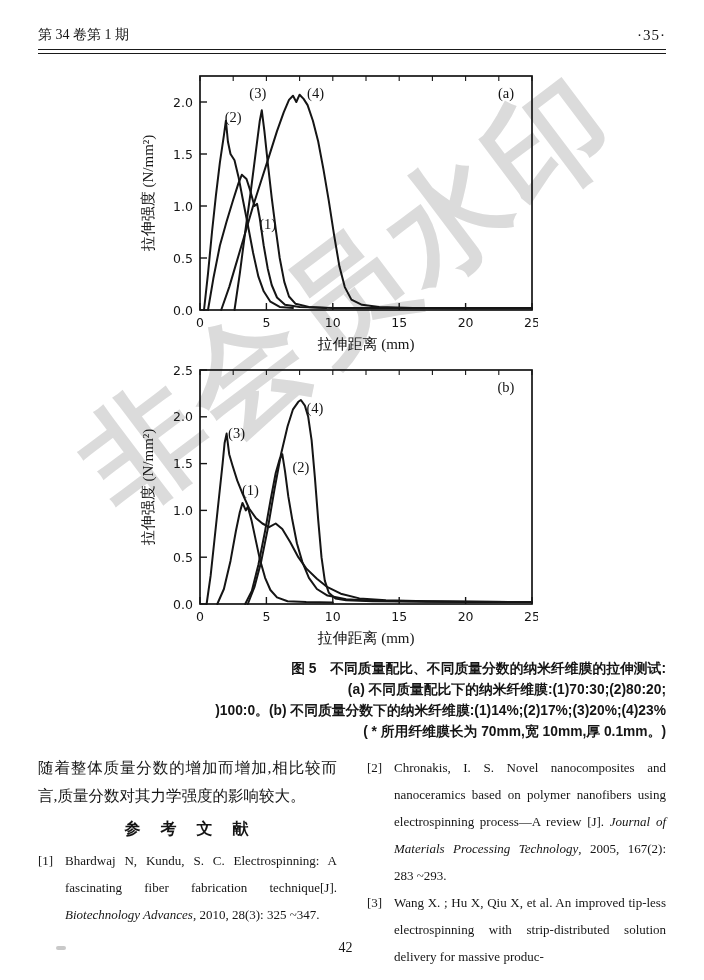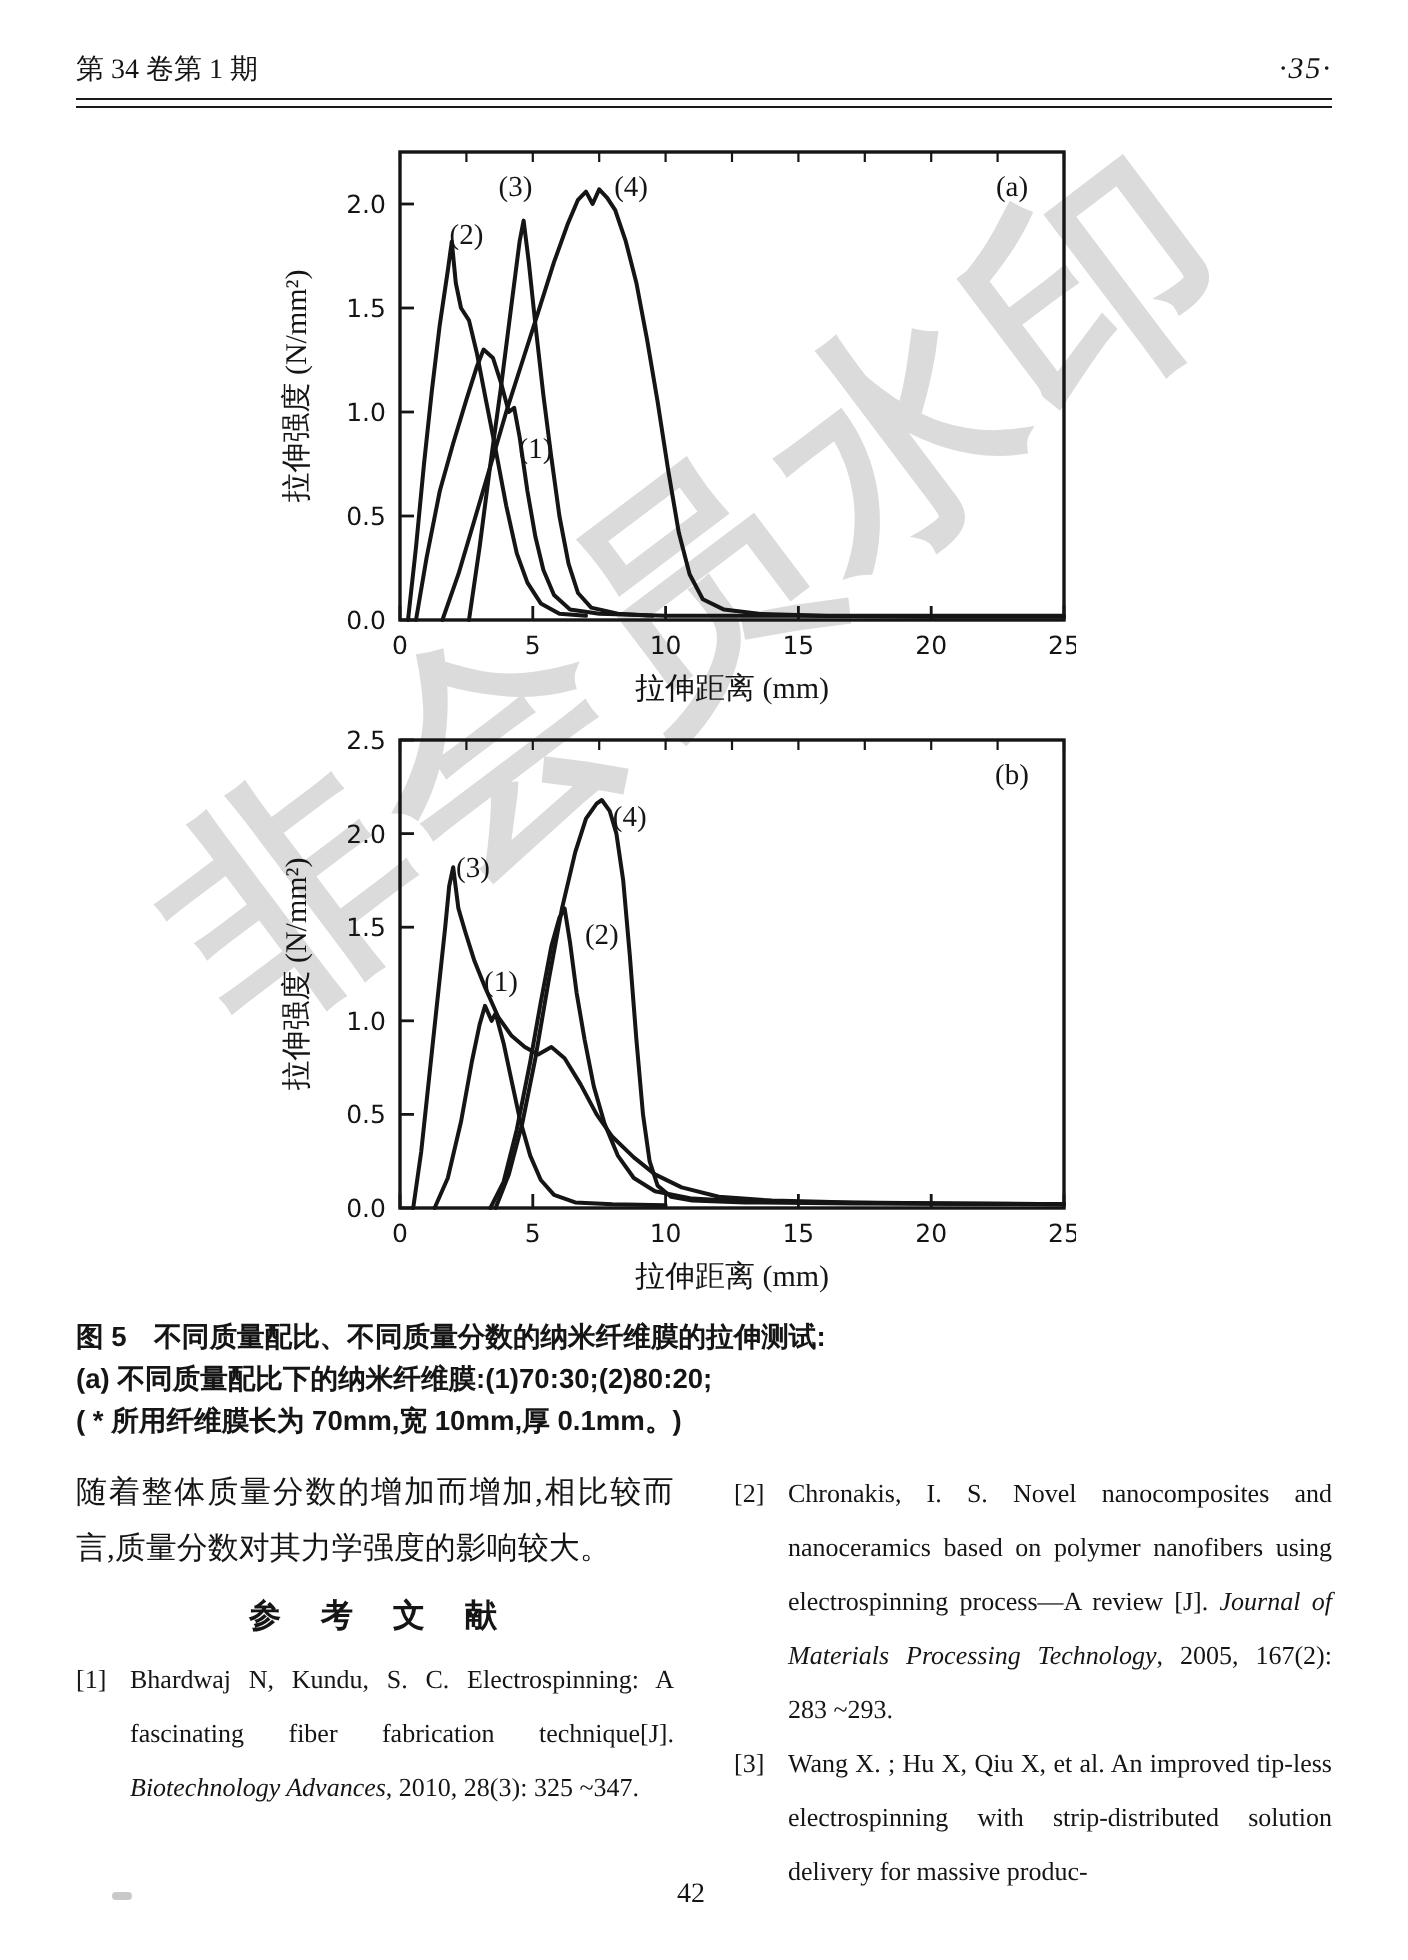--- a/index.html
+++ b/index.html
@@ -16,31 +16,31 @@
     font-size:120px;font-weight:bold;letter-spacing:6px;white-space:nowrap;
     color:#dbdbdb;pointer-events:none;
     font-family:"DejaVu Sans",sans-serif;
   }
   
   .header{
     display:flex;align-items:flex-end;justify-content:space-between;
     padding-top:26px;font-size:14px;
   }
   .header .h-center{flex:1;text-align:center;padding:0 8px;}
-  .header .h-right{font-size:15px;letter-spacing:1px;font-style:italic;}
+  .header .h-right{font-size:15px;letter-spacing:1px;}
   .rule{margin-top:5px;height:3px;border-top:1.4px solid #1a1a1a;border-bottom:1.4px solid #1a1a1a;}
   
   .figure{margin-left:100px;margin-top:10px;}
   .chart{line-height:0;}
   .chart + .chart{margin-top:2px;}
   .tick{font:12.5px "DejaVu Sans",sans-serif;fill:#151515;}
   .slabel{font:14.5px "Liberation Serif",serif;fill:#151515;}
   .alabel{font:15px "Liberation Serif",serif;fill:#151515;}
   
-  .caption{margin-top:8px;text-align:left;font-weight:bold;font-size:13.8px;line-height:21px;
+  .caption{margin-top:8px;text-align:right;font-weight:bold;font-size:13.8px;line-height:21px;
     font-family:"Liberation Sans","DejaVu Sans",sans-serif;}
   
   .columns{display:flex;gap:30px;margin-top:12px;}
   .col{flex:1;min-width:0;}
   .para{font-size:15.5px;line-height:28px;text-align:justify;}
   .refs-heading{font-weight:bold;text-align:center;font-size:16px;letter-spacing:2px;margin:9px 0 7px 0;
     font-family:"Liberation Sans","DejaVu Sans",sans-serif;}
   .ref{font-size:13px;line-height:27px;text-align:justify;padding-left:27px;}
   .ref-label{display:inline-block;width:27px;margin-left:-27px;}
   
@@ -155,20 +155,21 @@
           <text class="slabel" x="176.872" y="55.05599999999998" text-anchor="middle">(4)</text>
           <text class="slabel" x="368" y="34" text-anchor="middle">(b)</text>
           <text class="alabel" x="228" y="285" text-anchor="middle">拉伸距离 (mm)</text>
           <text class="alabel" x="15" y="129" text-anchor="middle" transform="rotate(-90 15 129)">拉伸强度 (N/mm²)</text>
         </svg></div>
   </div>
 
   <div class="caption">
     <div>图 5　不同质量配比、不同质量分数的纳米纤维膜的拉伸测试:</div>
     <div>(a) 不同质量配比下的纳米纤维膜:(1)70:30;(2)80:20;</div>
+    <div>)100:0。(b) 不同质量分数下的纳米纤维膜:(1)14%;(2)17%;(3)20%;(4)23%</div>
     <div>( * 所用纤维膜长为 70mm,宽 10mm,厚 0.1mm。)</div>
   </div>
 
   <div class="columns">
     <div class="col">
       <div class="para">随着整体质量分数的增加而增加,相比较而言,质量分数对其力学强度的影响较大。</div>
       <div class="refs-heading">参　考　文　献</div>
       <div id="refs-left">
           <div class="ref"><span class="ref-label">[1]</span><span>Bhardwaj N, Kundu, S. C. Electrospinning: A fascinating fiber fabrication technique[J]. </span><i>Biotechnology Advances</i><span>, 2010, 28(3): 325 ~347.</span></div>
         </div>

